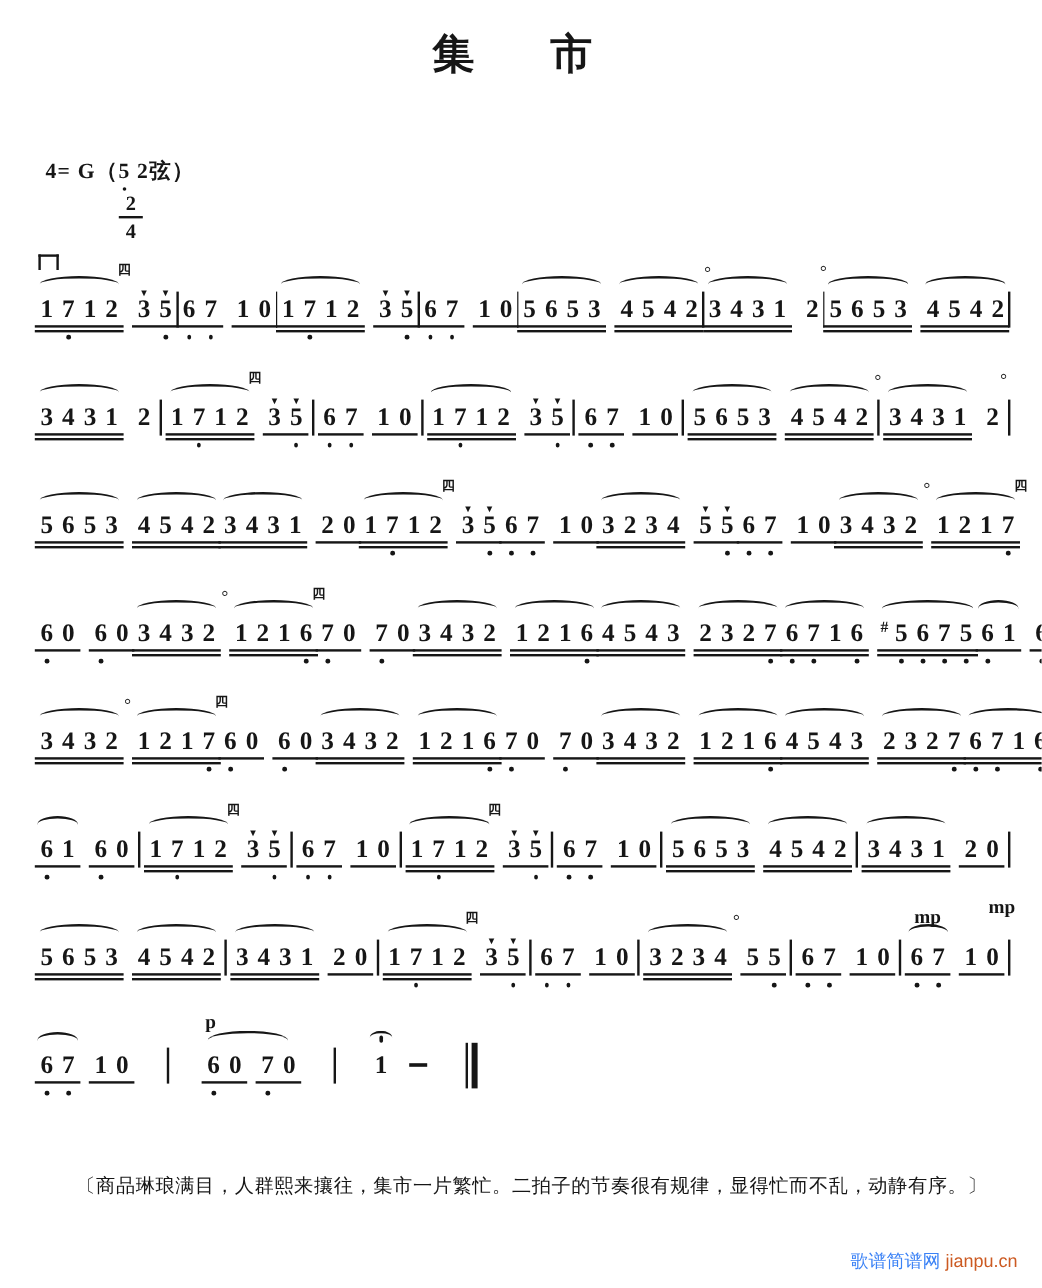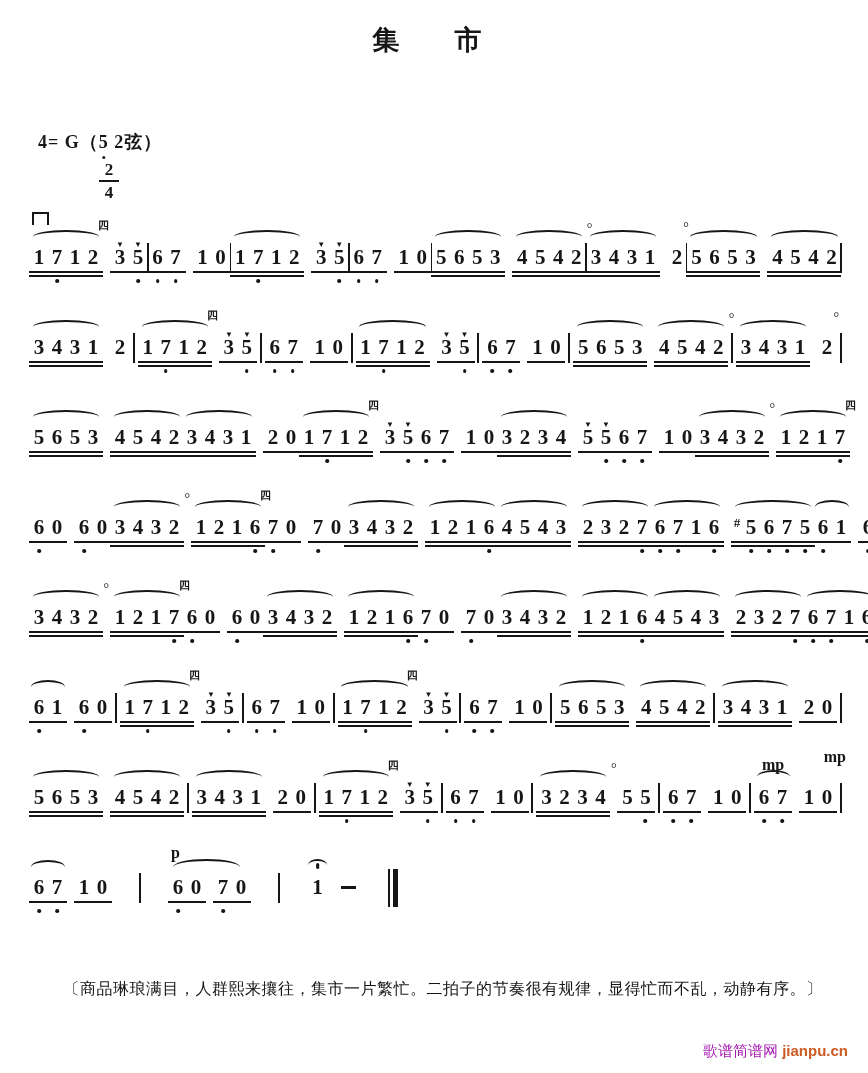--- a/index.html
+++ b/index.html
@@ -2,21 +2,21 @@
 <html><head>
 <meta charset="utf-8">
 <style>
   html,body{margin:0;padding:0;background:#ffffff;}
   body{width:868px;height:1073px;position:relative;overflow:hidden;
        font-family:"Liberation Serif","DejaVu Serif",serif;color:#161616;}
   .page{position:absolute;inset:0;}
 
   
   .title{position:absolute;top:22px;left:0;width:100%;text-align:center;
-         font-size:27px;font-weight:bold;letter-spacing:14px;}
+         font-size:35px;font-weight:bold;letter-spacing:14px;}
   .composer{position:absolute;top:88px;right:24px;text-align:right;
             font-size:17px;line-height:28px;letter-spacing:3px;}
   .keysig{position:absolute;top:130px;left:38px;font-size:18px;font-weight:bold;letter-spacing:1px;}
   .keynote{position:relative;display:inline-block;}
   .keynote::after{content:"";position:absolute;left:50%;transform:translateX(-50%);
                   bottom:-6px;width:3.5px;height:3.5px;border-radius:50%;background:#161616;}
   .meter{position:absolute;top:160px;left:99px;width:20px;text-align:center;
          font-size:17px;font-weight:bold;line-height:19px;}
   .meter .mtop{display:block;border-bottom:2px solid #161616;padding-bottom:1px;}
   .meter .mbot{display:block;padding-top:1px;}
@@ -65,22 +65,22 @@
   .ferm::after{content:"";position:absolute;left:50%;transform:translateX(-50%);
         top:2px;width:3.6px;height:3.6px;background:#161616;border-radius:50%;}
   .dashch{display:flex;align-items:center;justify-content:center;width:24px;height:27px;}
   .dashline{width:15px;height:3px;background:#161616;display:block;}
 
   
   .commentary{position:absolute;top:972px;left:30px;right:16px;
               font-size:16px;line-height:34px;text-indent:2.1em;letter-spacing:0.5px;}
   .watermark{position:absolute;top:1042px;right:20px;font-size:15px;
              font-family:"Liberation Sans","DejaVu Sans",sans-serif;}
-  .wm-site{color:#a21caf;}
-  .wm-url{color:#cc5a22;font-weight:bold;}
+  .wm-site{color:#3b82f6;}
+  .wm-url{color:#cc5a22;font-weight:normal;}
 </style>
 </head>
 <body>
 
 <div class="page">
 
   <div class="title">集　市</div>
 
 
   <div class="keysig"><span>4= G（</span><span class="keynote">5</span>&nbsp;<span>2弦）</span></div>

